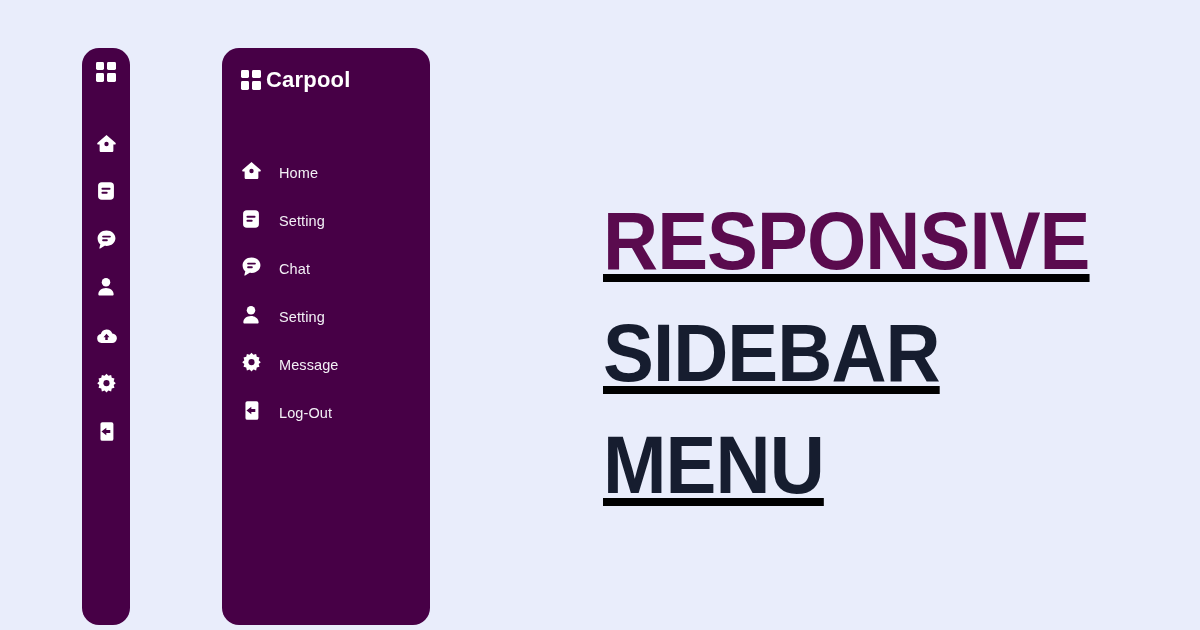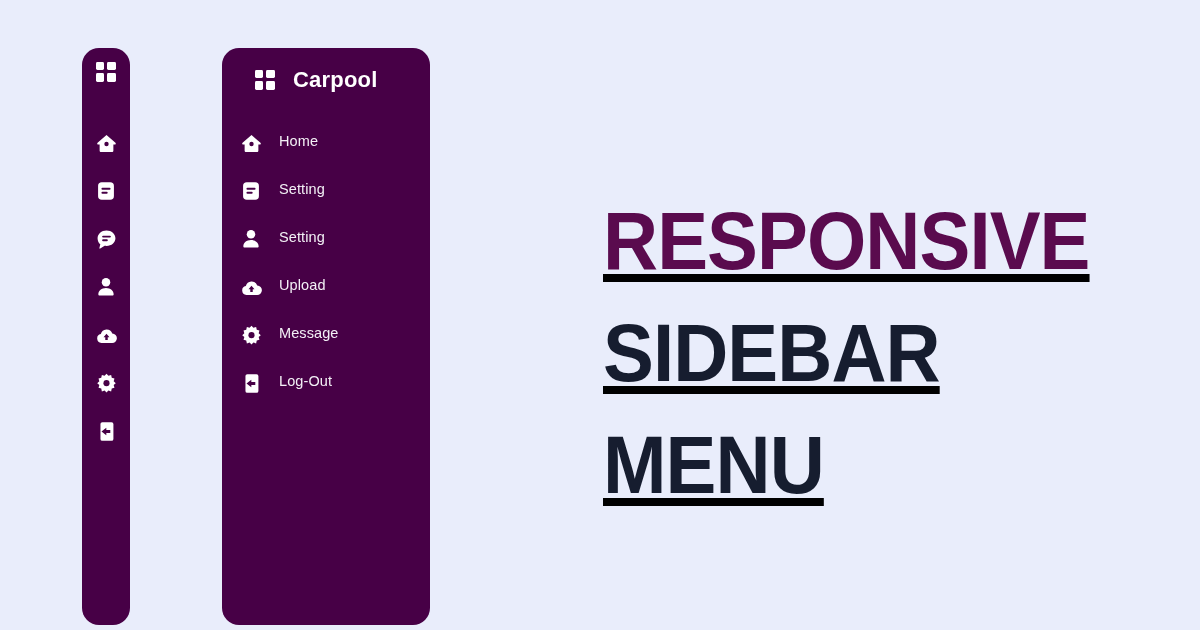--- a/index.html
+++ b/index.html
@@ -41,40 +41,40 @@
   .rail-item {
     height: 48px;
     display: flex;
     align-items: center;
     justify-content: center;
   }
 
   
   .drawer-head {
     position: absolute;
-    top: 12px; left: 32px; right: 0;
+    top: 12px; left: 18px; right: 0;
     height: 40px;
     display: flex;
     align-items: center;
-    gap: 17px;
+    gap: 4px;
   }
   .brand-title {
     color: #ffffff;
     font-size: 22px;
     font-weight: bold;
     letter-spacing: 0.2px;
   }
   .drawer-items {
     position: absolute;
     top: 85px; left: 18px; right: 8px;
   }
   .drawer-item {
     height: 48px;
     display: flex;
-    align-items: flex-start;
+    align-items: flex-end;
     gap: 17px;
   }
   .item-icon {
     width: 22px;
     display: flex;
     align-items: center;
     justify-content: center;
     flex: none;
   }
   .item-label {
@@ -224,40 +224,41 @@
       <span class="item-icon">
         <svg class="ico" width="20" height="20" viewBox="0 0 24 24" aria-hidden="true">
           <rect x="2.5" y="1.5" width="19" height="21" rx="4.5" fill="#ffffff"></rect>
           <rect x="6.5" y="8" width="11" height="2.4" rx="1.2" fill="#470046"></rect>
           <rect x="6.5" y="13" width="7.5" height="2.4" rx="1.2" fill="#470046"></rect>
         </svg>
       </span>
       <span class="item-label">Setting</span>
     </div>
 
+    <div class="drawer-item">
+      <span class="item-icon">
+        <svg class="ico" width="21" height="21" viewBox="0 0 24 24" aria-hidden="true">
+          <path d="M12 1.8c5.8 0 10.2 3.9 10.2 8.8S17.8 19.4 12 19.4c-.7 0-1.4-.06-2.1-.17l-5.1 3.1a.62.62 0 0 1-.93-.67l1.05-4.1C2.95 15.9 1.8 13.5 1.8 10.6 1.8 5.7 6.2 1.8 12 1.8Z" fill="#ffffff"></path>
+          <rect x="7" y="7.6" width="10" height="2.2" rx="1.1" fill="#470046"></rect>
+          <rect x="7" y="11.8" width="6.5" height="2.2" rx="1.1" fill="#470046"></rect>
+        </svg>
+      </span>
+      <span class="item-label">Chat</span>
+    </div>
 
     <div class="drawer-item">
       <span class="item-icon">
         <svg class="ico" width="20" height="20" viewBox="0 0 24 24" aria-hidden="true">
           <circle cx="12" cy="6.4" r="5.1" fill="#ffffff"></circle>
           <path d="M12 13.2c-5.3 0-9.2 3.4-9.2 7.6 0 .9.55 1.5 1.4 1.5h15.6c.85 0 1.4-.6 1.4-1.5 0-4.2-3.9-7.6-9.2-7.6Z" fill="#ffffff"></path>
         </svg>
       </span>
       <span class="item-label">Setting</span>
     </div>
 
-    <div class="drawer-item">
-      <span class="item-icon">
-        <svg class="ico" width="21" height="21" viewBox="0 0 24 24" aria-hidden="true">
-          <path d="M18.6 9.6A6.9 6.9 0 0 0 5.5 10.4 5.1 5.1 0 0 0 6.2 20.5h12.1a5.45 5.45 0 0 0 .3-10.9Z" fill="#ffffff"></path>
-          <path d="M12 10.1 8.6 14h2v3.1h2.8V14h2Z" fill="#470046"></path>
-        </svg>
-      </span>
-      <span class="item-label">Upload</span>
-    </div>
 
     <div class="drawer-item">
       <span class="item-icon">
         <svg class="ico" width="21" height="21" viewBox="0 0 24 24" aria-hidden="true">
           <path d="M12 0.8 14.2 3.2 17.3 2.2 18 5.4 21.1 6.3 20.2 9.4 22.6 11.6 20.2 13.8 21.1 16.9 18 17.8 17.3 21 14.2 20 12 22.4 9.8 20 6.7 21 6 17.8 2.9 16.9 3.8 13.8 1.4 11.6 3.8 9.4 2.9 6.3 6 5.4 6.7 2.2 9.8 3.2Z" fill="#ffffff"></path>
           <circle cx="12" cy="11.6" r="3.5" fill="#470046"></circle>
         </svg>
       </span>
       <span class="item-label">Message</span>
     </div>

